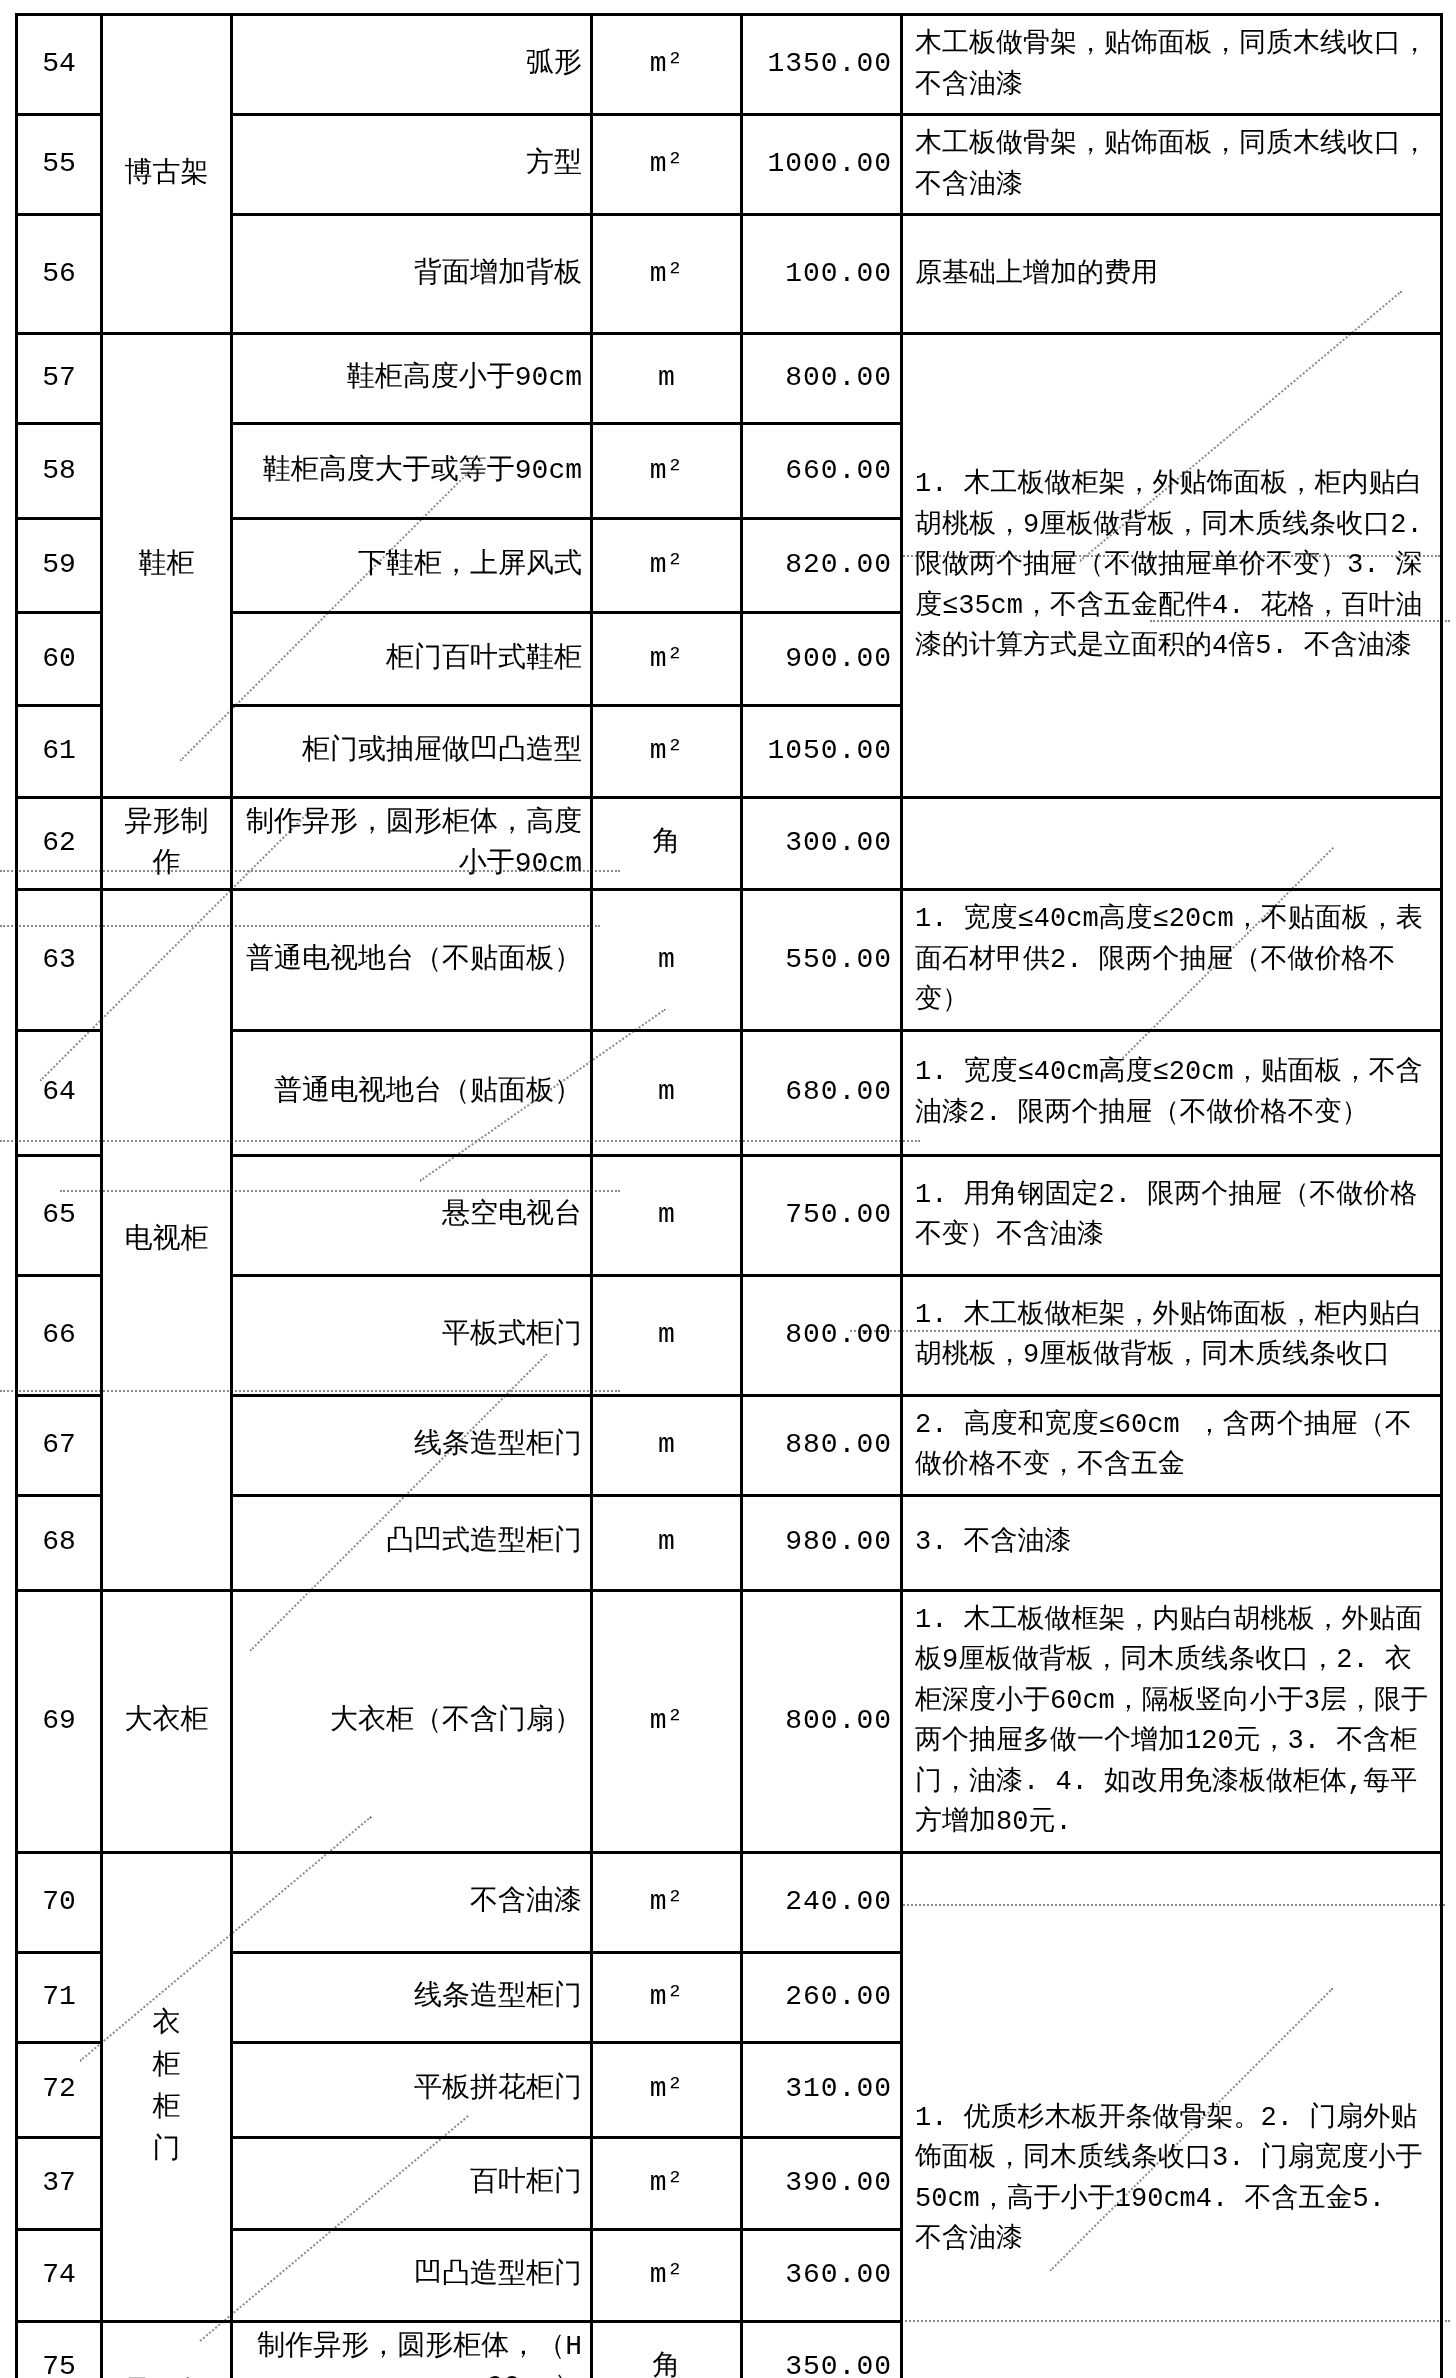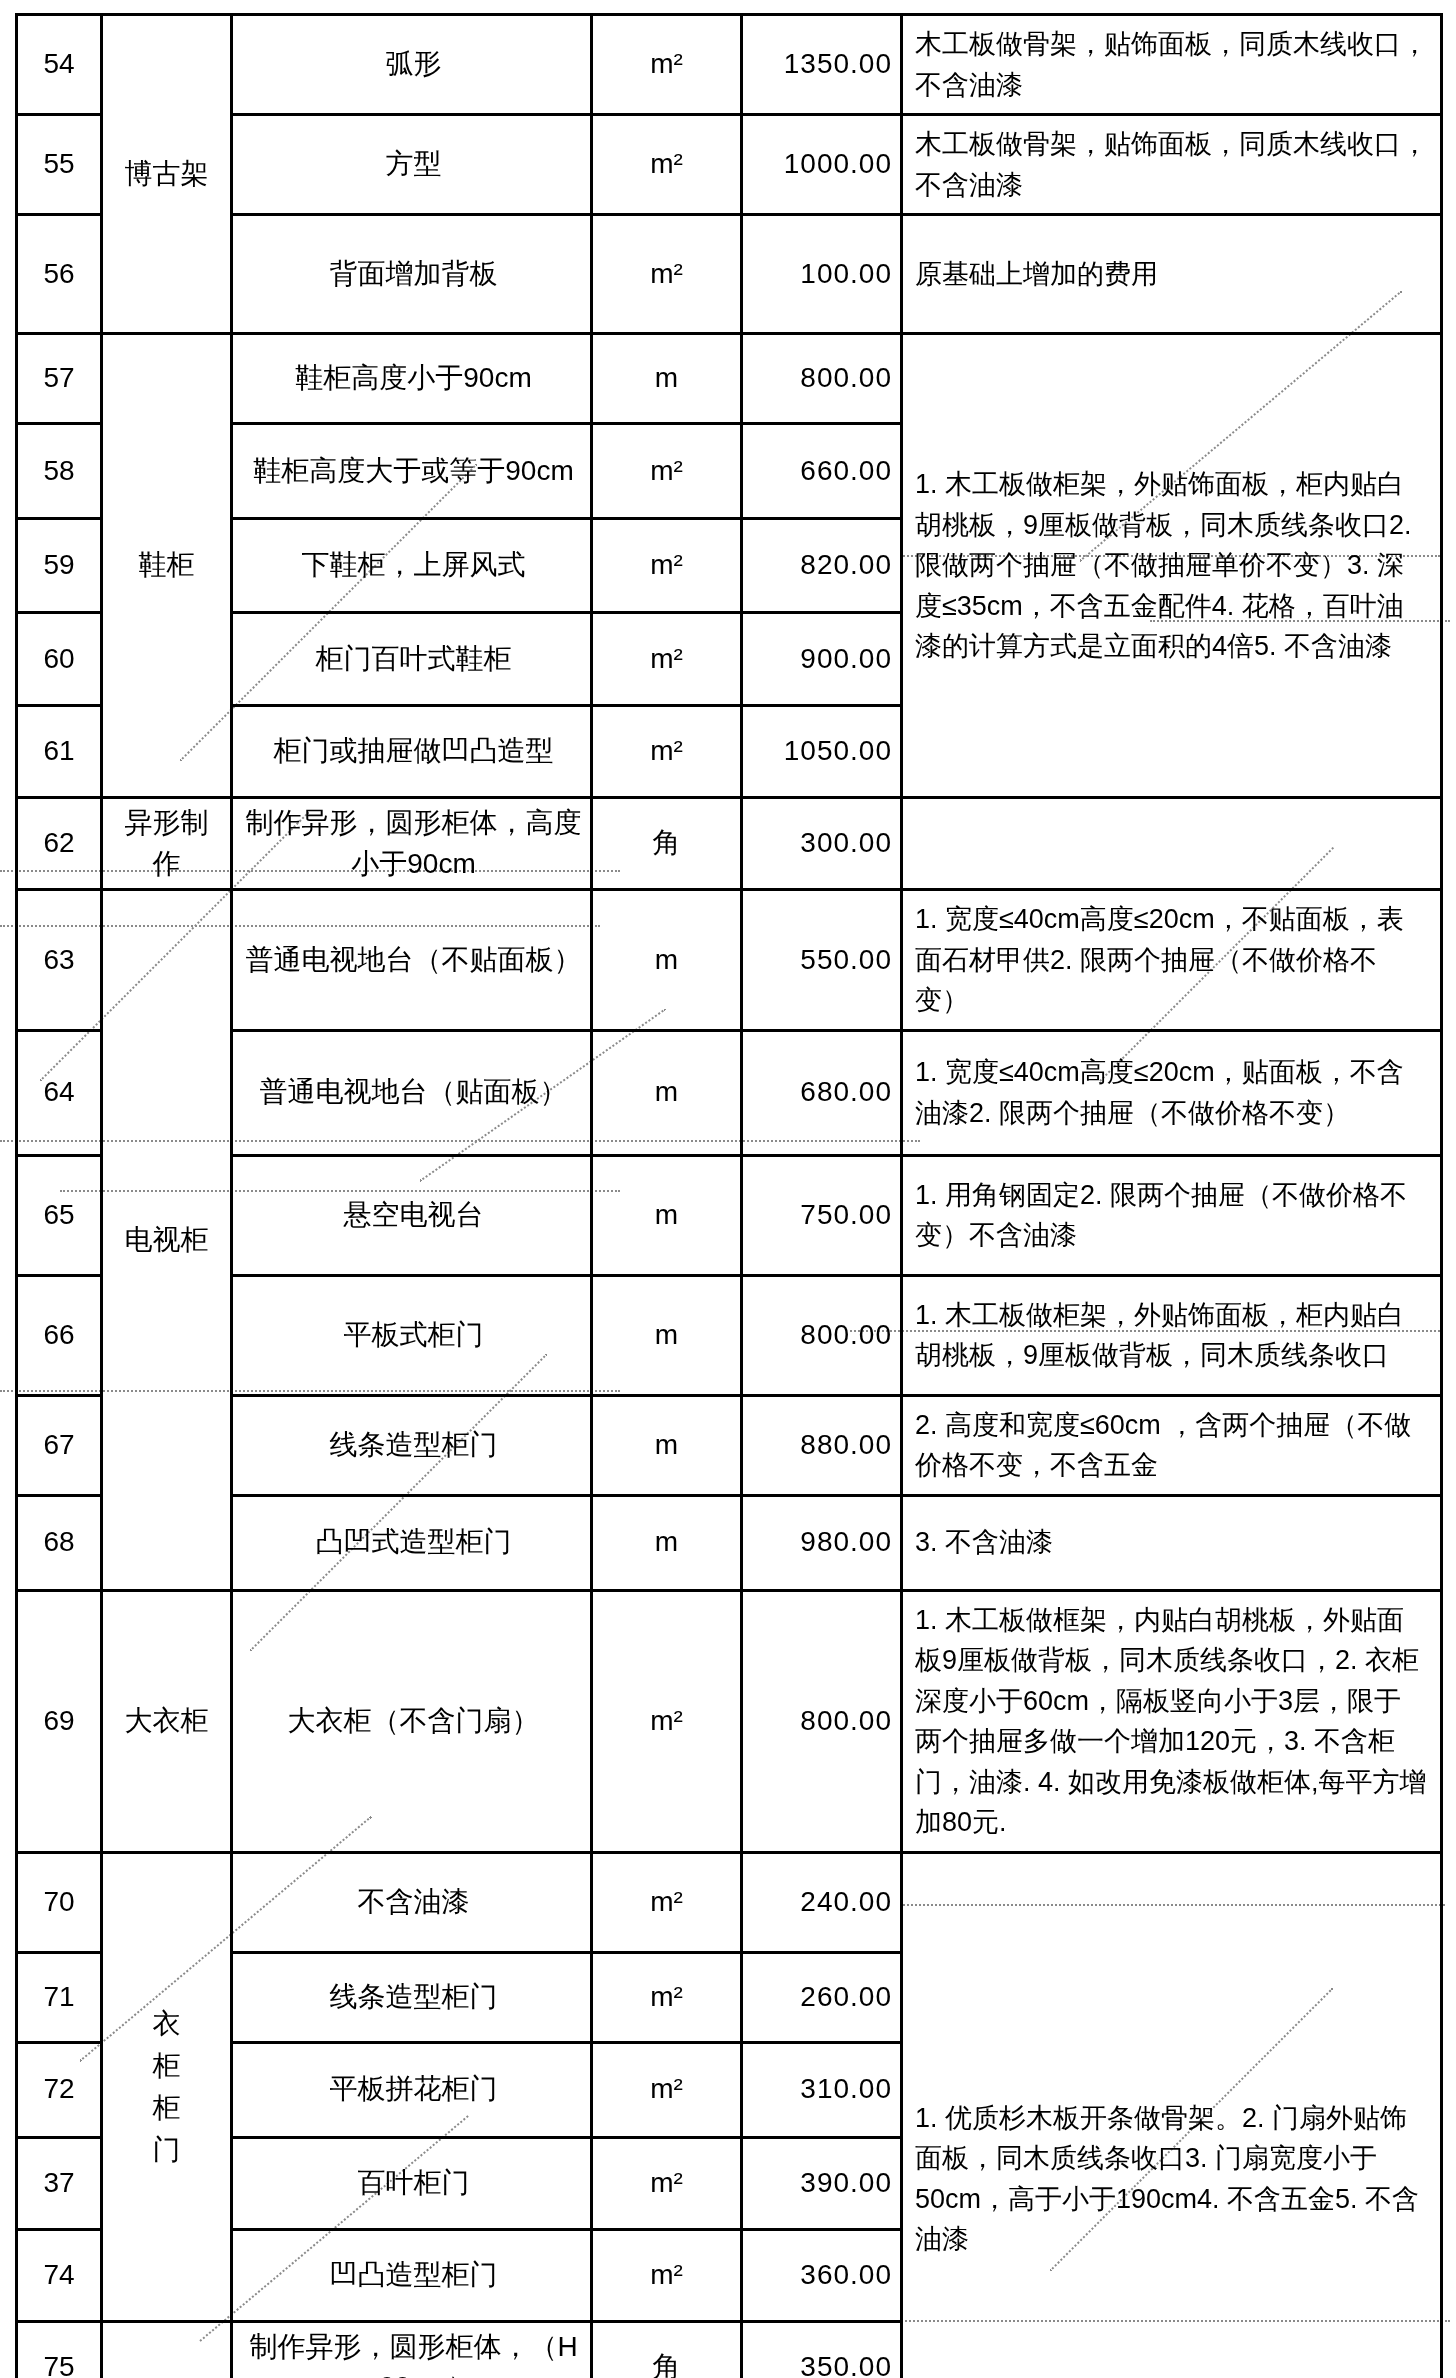--- a/index.html
+++ b/index.html
@@ -1,21 +1,21 @@
 <!DOCTYPE html>
 <html><head>
 <meta charset="utf-8">
 <style>
   html, body { margin: 0; padding: 0; background: #ffffff; }
   .page {
     position: relative;
     width: 1456px;
     height: 2378px;
     background: #ffffff;
-    font-family: Liberation Sans, sans-serif;
+    font-family: Liberation Mono, monospace;
     color: #000000;
     overflow: hidden;
   }
   
   .wm { position: absolute; left: 0; top: 0; width: 100%; height: 100%; z-index: 0; }
   .wm-line {
     position: absolute;
     height: 0;
     border-top: 2px dotted #8a8a8a;
     transform-origin: left center;
@@ -33,21 +33,21 @@
   }
   td {
     border: 3px solid #000000;
     padding: 4px 8px;
     vertical-align: middle;
     overflow: hidden;
     background: transparent;
   }
   td.no    { text-align: center; }
   td.cat   { text-align: center; }
-  td.item  { text-align: center; padding-left: 12px; }
+  td.item  { text-align: right; padding-left: 12px; }
   td.unit  { text-align: center; }
   td.price { text-align: right; letter-spacing: 1px; }
   td.note  { text-align: left; font-size: 27px; padding: 8px 12px; line-height: 1.5; }
   .vtext {
     width: 1.15em;
     margin: 16px auto;
     word-break: break-all;
     line-height: 1.5;
     text-align: center;
   }

